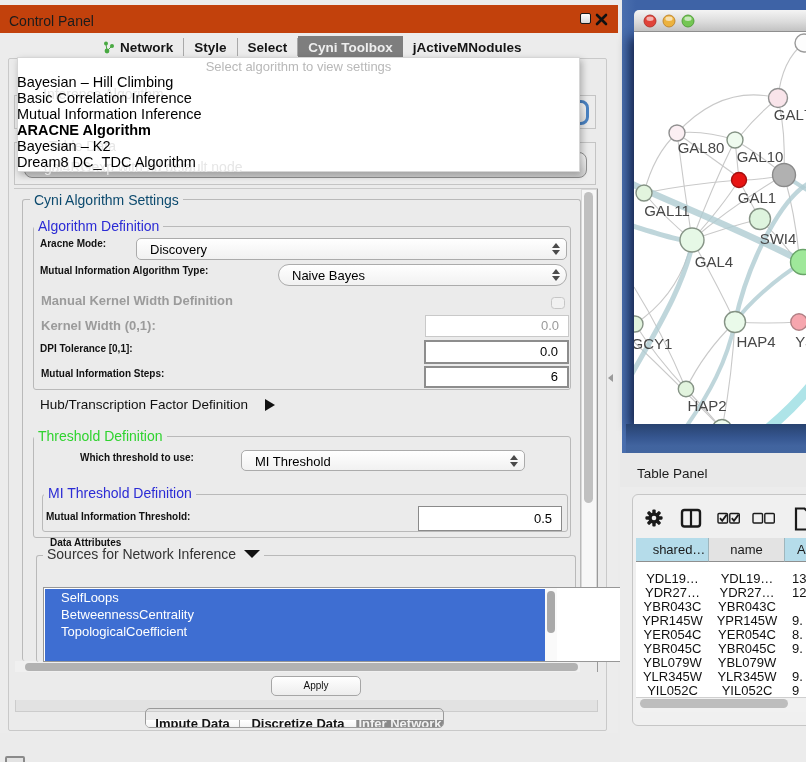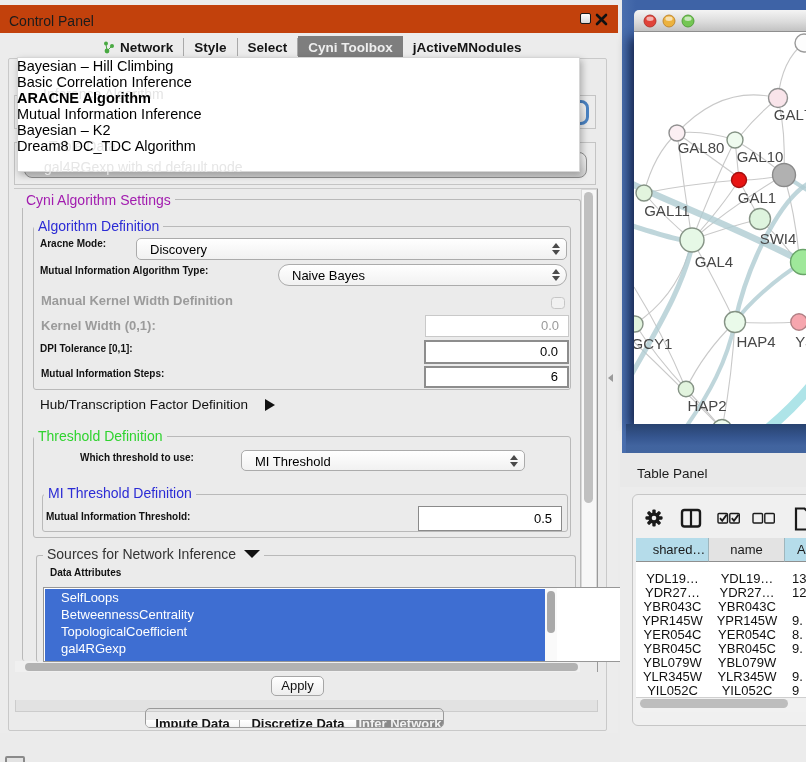--- a/index.html
+++ b/index.html
@@ -112,21 +112,21 @@
 
     <div class="abs" style="left:581px;top:189px;width:16px;height:473px;background:#f7f7f7;border:1px solid #d8d8d8;"></div>
     <div class="abs" style="left:597px;top:188px;width:1px;height:484px;background:#9a9a9a;"></div>
     <div class="abs" style="left:14px;top:188px;width:584px;height:1px;background:#c9c9c9;"></div>
     <div class="abs sbthumb" style="left:584px;top:192px;width:9px;height:311px;background:#c0c0c0;"></div>
 
     <div class="abs" style="left:15px;top:661px;width:565px;height:11px;background:#f0f0f0;"></div>
     <div class="abs sbthumb" style="left:25px;top:663px;width:553px;height:8px;"></div>
 
     <div class="abs grp" style="left:22px;top:199px;width:559px;height:462px;border-bottom:none;"></div>
-    <div class="grplabel" style="left:22px;top:192px;color:#a21caf;">Cyni Algorithm Settings</div>
+    <div class="grplabel" style="left:30px;top:192px;color:#0c4a6e;">Cyni Algorithm Settings</div>
 
     <div class="abs grp" style="left:33px;top:226px;width:538px;height:164px;"></div>
     <div class="grplabel" style="left:34px;top:218px;color:#2b2bd5;">Algorithm Definition</div>
 
     <label class="abs b" style="left:40px;top:238px;">Aracne Mode:</label>
     <div class="abs combo" style="left:136px;top:238px;width:431px;height:22px;">
         <span style="position:absolute;left:13px;top:3px;font-size:13px;">Discovery</span>
         <span class="spin"></span>
       </div>
 
@@ -161,52 +161,52 @@
 
     <div class="abs grp" style="left:42px;top:494px;width:526px;height:38px;"></div>
     <div class="grplabel" style="left:44px;top:485px;color:#2b2bd5;">MI Threshold Definition</div>
 
     <label class="abs b" style="left:46px;top:511px;">Mutual Information Threshold:</label>
     <div class="abs tin" style="left:418px;top:506px;width:144px;height:25px;border:1px solid #8a8a8a;color:#000;line-height:23px;">0.5</div>
 
     <div class="abs grp" style="left:36px;top:555px;width:540px;height:107px;border-bottom:none;"></div>
     <div class="grplabel" style="left:43px;top:546px;color:#333;">Sources for Network Inference <span style="display:inline-block;margin-left:4px;width:0;height:0;border-left:8.5px solid transparent;border-right:8.5px solid transparent;border-top:8px solid #111;vertical-align:1px;"></span></div>
 
-    <label class="abs b" style="left:36px;top:567px;padding-left:14px;">Data Attributes</label>
+    <label class="abs b" style="left:36px;top:537px;padding-left:14px;">Data Attributes</label>
 
     <div class="abs" id="attrlist">
       <div id="attrsel">
         <div>SelfLoops</div>
         <div>BetweennessCentrality</div>
         <div>TopologicalCoefficient</div>
-        <div>gal4RGexp</div>
       </div>
       <div class="abs" style="left:501px;top:0;width:12px;height:73px;background:#fafafa;"></div>
       <div class="abs sbthumb" style="left:503px;top:3px;width:8px;height:42px;background:#a9a9a9;"></div>
     </div>
 
-    <div class="abs" style="left:271px;top:676px;width:53px;height:20px;background:linear-gradient(#ffffff,#ededed);border:1px solid #a6a6a6;border-radius:5px;text-align:center;font-size:13px;line-height:18px;color:#111;">Apply</div>
+    <div class="abs" style="left:271px;top:676px;width:90px;height:20px;background:linear-gradient(#ffffff,#ededed);border:1px solid #a6a6a6;border-radius:5px;text-align:center;font-size:10px;line-height:18px;color:#111;">Apply</div>
 
     <div class="abs" style="left:15px;top:700px;width:583px;height:12px;background:#e2e2e2;border:1px solid #cccccc;border-top:none;"></div>
   </div>
 
   <div class="abs" style="left:145px;top:708px;height:20px;display:flex;border:1px solid #9a9a9a;border-radius:5px;overflow:hidden;">
     <div class="btab" style="width:94px;">Impute Data</div>
     <div class="btab" style="width:117px;">Discretize Data</div>
     <div class="btab sel" style="width:86px;border-right:none;">Infer Network</div>
   </div>
 
   <div class="abs" id="popup">
     <div class="abs" style="left:25px;top:28px;font-size:14px;color:#e4e4e4;">Inference Algorithm</div>
     <div class="abs" style="left:31px;top:80px;font-size:14px;color:#e6e6e6;">Table Data</div>
     <div class="abs" style="left:26px;top:101px;font-size:14px;color:#e6e6e6;">gal4RGexp with sd default node</div>
+    <div class="hdr" style="position:relative;">Select algorithm to view settings</div>
     <div class="it">Bayesian – Hill Climbing</div>
     <div class="it">Basic Correlation Inference</div>
+    <div class="it">Mutual Information Inference</div>
     <div class="it" style="font-weight:bold;">ARACNE Algorithm</div>
-    <div class="it">Mutual Information Inference</div>
     <div class="it">Bayesian – K2</div>
     <div class="it">Dream8 DC_TDC Algorithm</div>
   </div>
 </div>
 
 <div class="abs" style="left:608px;top:374px;width:0;height:0;border-top:4px solid transparent;border-bottom:4px solid transparent;border-right:5px solid #9a9a9a;"></div>
 
 <div class="abs" id="desktop"></div>
 <div class="abs" id="netcanvas"></div>
 <div class="abs" style="left:626px;top:424px;width:180px;height:29px;background:linear-gradient(180deg,#28436f 0%,#35558f 45%,#41649f 75%,#42659f 100%);"></div>

